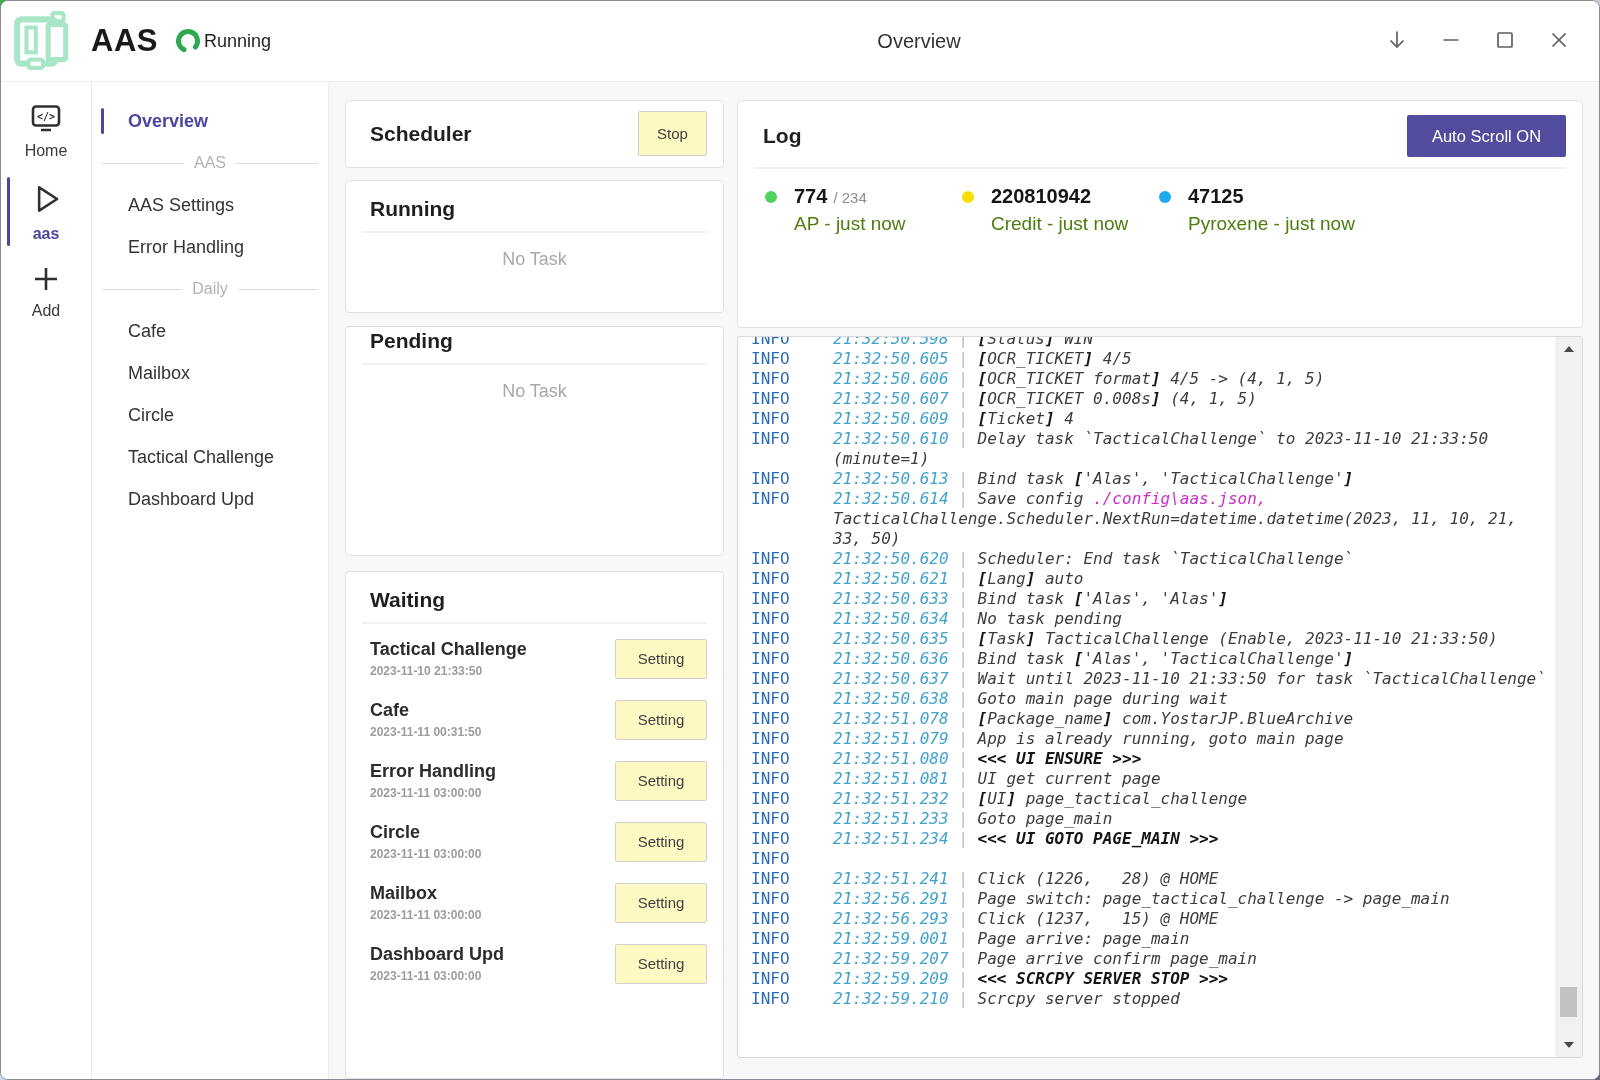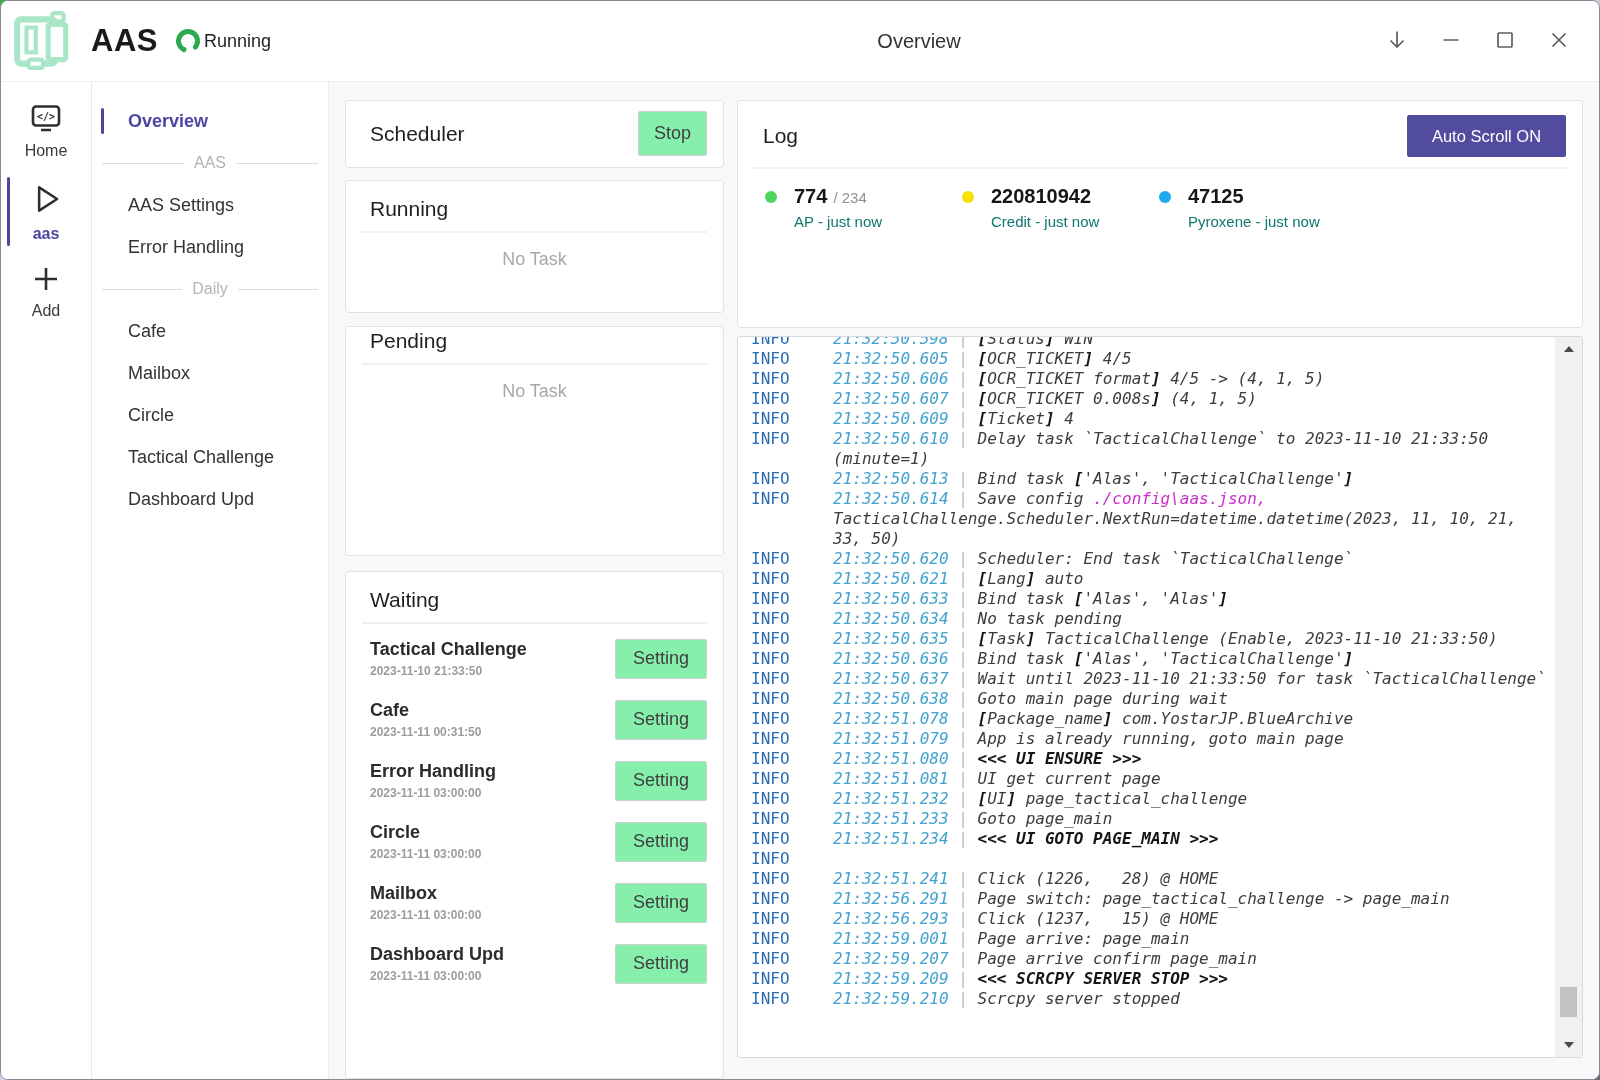--- a/index.html
+++ b/index.html
@@ -30,22 +30,22 @@
   .nav-row{height:42px;display:flex;align-items:center;padding-left:36px;font-size:18px;color:#333;position:relative;cursor:pointer;}
   .nav-row.active{color:#4c46a0;font-weight:700;}
   .nav-row.active::before{content:'';position:absolute;left:9px;top:8px;bottom:8px;width:3px;background:#4c46a0;border-radius:2px;}
   .nav-div{height:42px;display:flex;align-items:center;gap:10px;padding:0 10px;color:#b3b3b3;font-size:16px;}
   .nav-div .line{flex:1;height:1px;background:#dcdcdc;}
   
   .content{flex:1;padding:18px 16px 0 16px;display:flex;gap:13px;background:#f8f8f9;box-sizing:border-box;}
   .col-a{width:379px;flex:none;display:flex;flex-direction:column;}
   .col-b{flex:1;display:flex;flex-direction:column;}
   .card{background:#fff;border:1px solid #e1e1e4;border-radius:4px;box-sizing:border-box;}
-  .panel-title{font-size:21px;font-weight:400;color:#1f1f1f;}
-  .btn{background:#86efac;border:1px solid #cfcfcf;border-radius:2px;color:#3f3f3f;font-size:18px;font-family:inherit;cursor:pointer;}
+  .panel-title{font-size:21px;font-weight:700;color:#1f1f1f;}
+  .btn{background:#fef9c3;border:1px solid #cfcfcf;border-radius:2px;color:#3f3f3f;font-size:15px;font-family:inherit;cursor:pointer;}
   .card-sep{height:2px;background:#f0f0f1;margin:10px 16px 0 16px;}
   .empty-label{text-align:center;font-size:18px;color:#a8a8a8;margin-top:16px;}
   .scheduler-card{height:71px;display:flex;align-items:center;padding:0 16px 0 24px;margin-bottom:12px;}
   .stop-btn{margin-left:auto;width:69px;height:45px;}
   .running-card{height:139px;margin-bottom:13px;padding-top:16px;}
   .pending-card{height:242px;margin-bottom:15px;padding-top:2px;}
   .waiting-card{height:533px;padding-top:16px;overflow:hidden;}
   .card-head{padding:0 24px;}
   .wait-list{padding-top:4px;}
   .wait-row{height:61px;display:flex;align-items:center;padding:0 16px 0 24px;}
@@ -55,21 +55,21 @@
   .setting-btn{margin-left:auto;width:92px;height:40px;}
   
   .log-head-card{height:228px;margin-bottom:8px;}
   .log-head-row{display:flex;align-items:center;padding:14px 16px 0 25px;}
   .autoscroll-btn{margin-left:auto;width:159px;height:42px;background:#514c9e;border:none;border-radius:2px;color:#fff;font-size:16.5px;font-family:inherit;cursor:pointer;}
   .stats-row{display:flex;padding:16px 0 0 27px;}
   .stat{width:197px;display:flex;flex:none;}
   .stat-dot{width:12px;height:12px;border-radius:50%;margin:6px 17px 0 0;flex:none;}
   .stat-value{font-size:20px;font-weight:700;color:#161616;}
   .stat-total{font-size:15px;font-weight:400;color:#8f8f8f;margin-left:6px;}
-  .stat-label{font-size:15px;color:#0f766e;margin-top:5px;}
+  .stat-label{font-size:19px;color:#4d7c0f;margin-top:5px;}
   .log-card{height:722px;position:relative;border-color:#d9d9dc;border-radius:3px;overflow:hidden;}
   .log-lines{position:absolute;top:0;left:13px;right:30px;bottom:0;overflow:hidden;
     font-family:"DejaVu Sans Mono",monospace;font-size:16px;line-height:20px;color:#3c3c3c;}
   .log-line{display:flex;width:802px;}
   .log-line:first-child{margin-top:-8px;}
   .lvl{flex:0 0 82px;color:#2a6cb4;}
   .rest{flex:1;white-space:pre-wrap;word-break:break-word;font-style:italic;}
   .time{color:#41a2cd;}
   .sep{color:#b9b9b9;}
   .seg-b{font-weight:700;color:#151515;}

